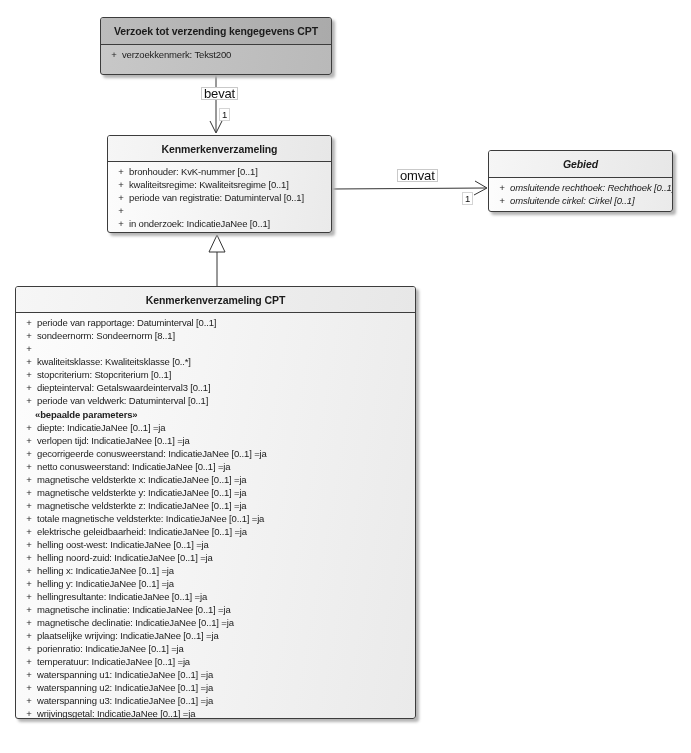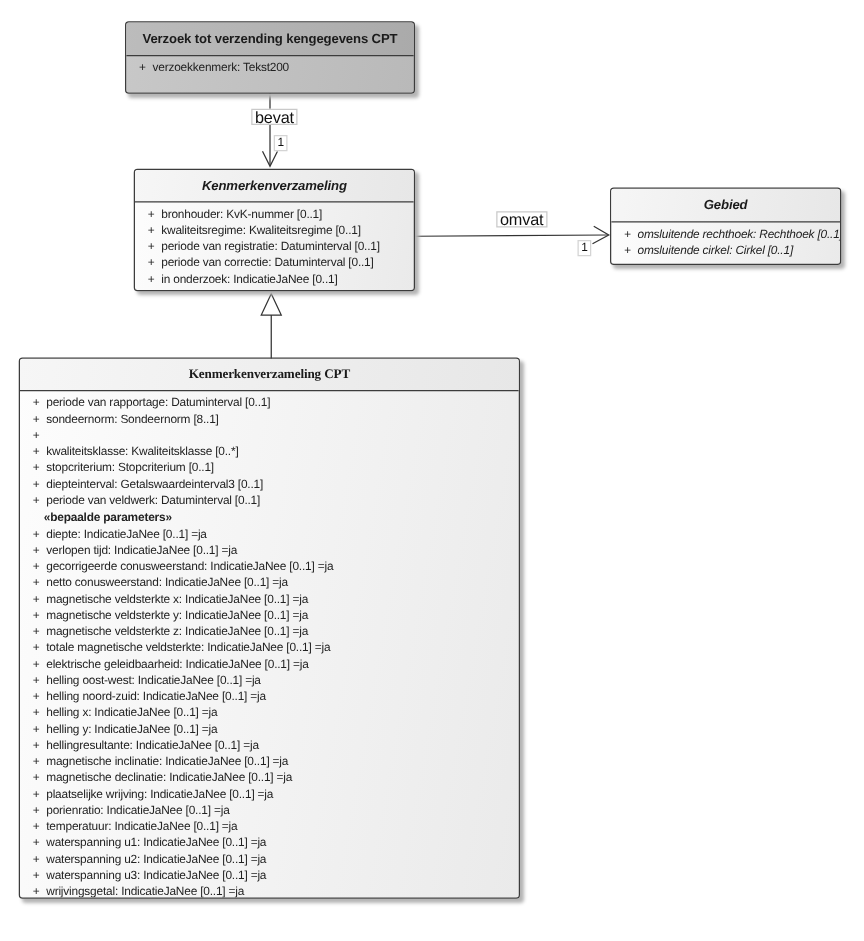--- a/index.html
+++ b/index.html
@@ -59,38 +59,37 @@
           <span class="vis">+</span>
           <span class="attr-text">verzoekkenmerk: Tekst200</span>
         </div>
       </div>
   </div>
 
   <div class="edge-label" style="left:201px;top:87px;">bevat</div>
   <div class="edge-mult" style="left:219px;top:108px;">1</div>
 
   <div class="uml-class" style="left:107px;top:135px;width:225px;height:98px;">
-    <div class="uml-title" style="height:25px;font-style:italic;">Kenmerkenverzameling</div>
+    <div class="uml-title" style="height:25px;">Kenmerkenverzameling</div>
     <div class="uml-attrs">
 
     <div class="attr-row">
           <span class="vis">+</span>
           <span class="attr-text">bronhouder: KvK-nummer [0..1]</span>
         </div>
         <div class="attr-row">
           <span class="vis">+</span>
           <span class="attr-text">kwaliteitsregime: Kwaliteitsregime [0..1]</span>
         </div>
         <div class="attr-row">
           <span class="vis">+</span>
           <span class="attr-text">periode van registratie: Datuminterval [0..1]</span>
         </div>
         <div class="attr-row">
           <span class="vis">+</span>
-          <span class="attr-text">periode van correctie: Datuminterval [0..1]</span>
         </div>
         <div class="attr-row">
           <span class="vis">+</span>
           <span class="attr-text">in onderzoek: IndicatieJaNee [0..1]</span>
         </div>
       </div>
   </div>
 
   <div class="edge-label" style="left:397px;top:169px;">omvat</div>
   <div class="edge-mult" style="left:462px;top:192px;">1</div>
@@ -104,21 +103,21 @@
           <span class="attr-text">omsluitende rechthoek: Rechthoek [0..1]</span>
         </div>
         <div class="attr-row">
           <span class="vis">+</span>
           <span class="attr-text">omsluitende cirkel: Cirkel [0..1]</span>
         </div>
       </div>
   </div>
 
   <div class="uml-class" style="left:15px;top:286px;width:401px;height:433px;">
-    <div class="uml-title" style="height:25px;font-family:Liberation Serif, serif;">Kenmerkenverzameling CPT</div>
+    <div class="uml-title" style="height:25px;">Kenmerkenverzameling CPT</div>
     <div class="uml-attrs">
 
     <div class="attr-row">
           <span class="vis">+</span>
           <span class="attr-text">periode van rapportage: Datuminterval [0..1]</span>
         </div>
         <div class="attr-row">
           <span class="vis">+</span>
           <span class="attr-text">sondeernorm: Sondeernorm [8..1]</span>
         </div>

